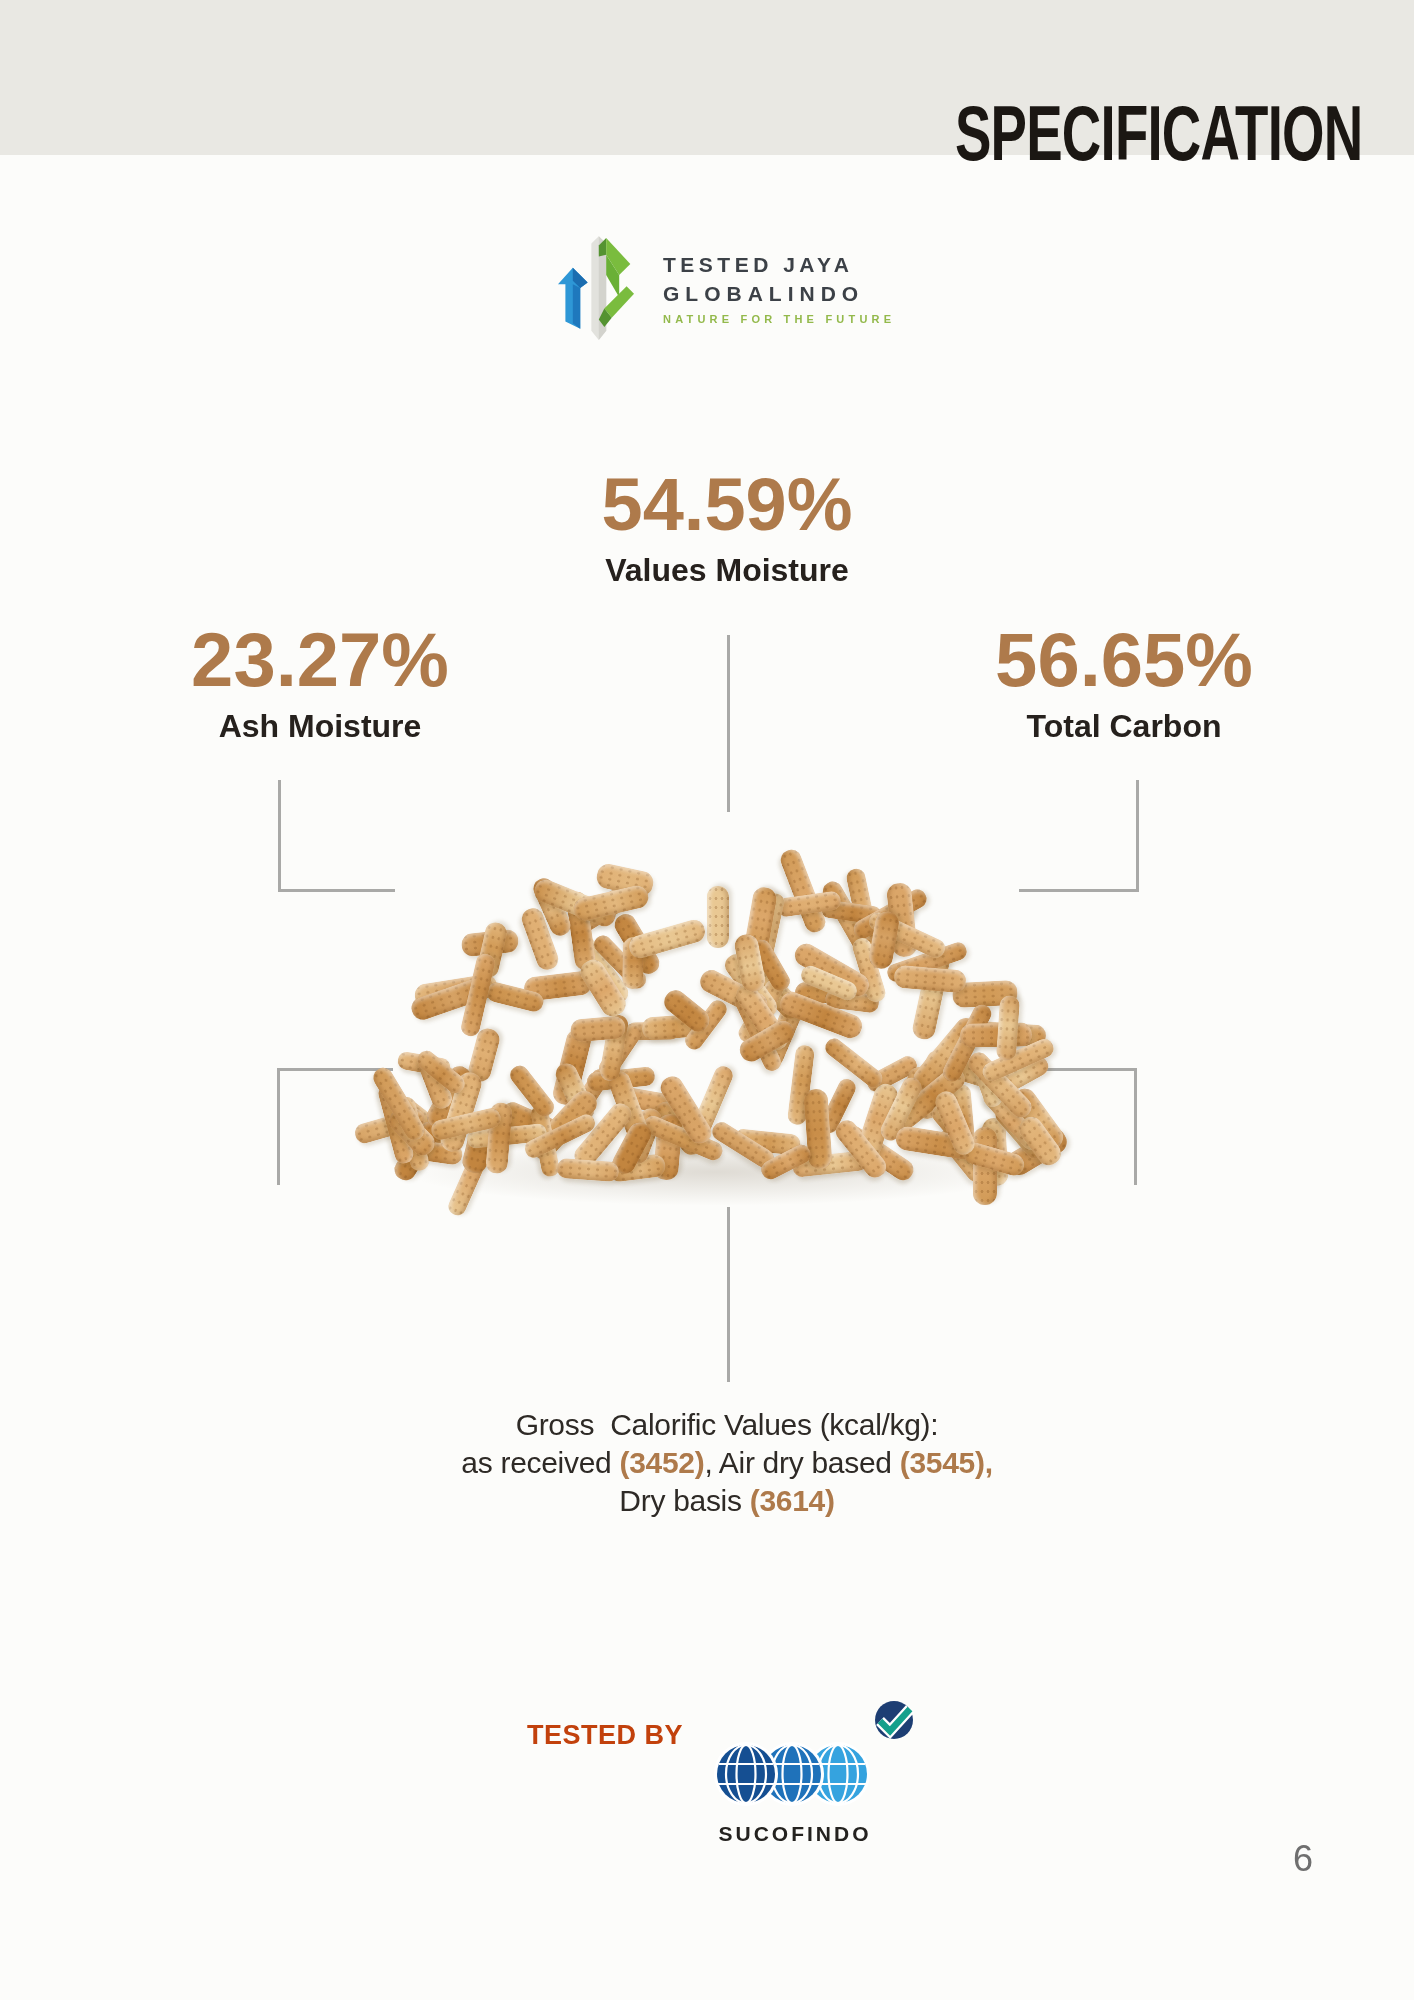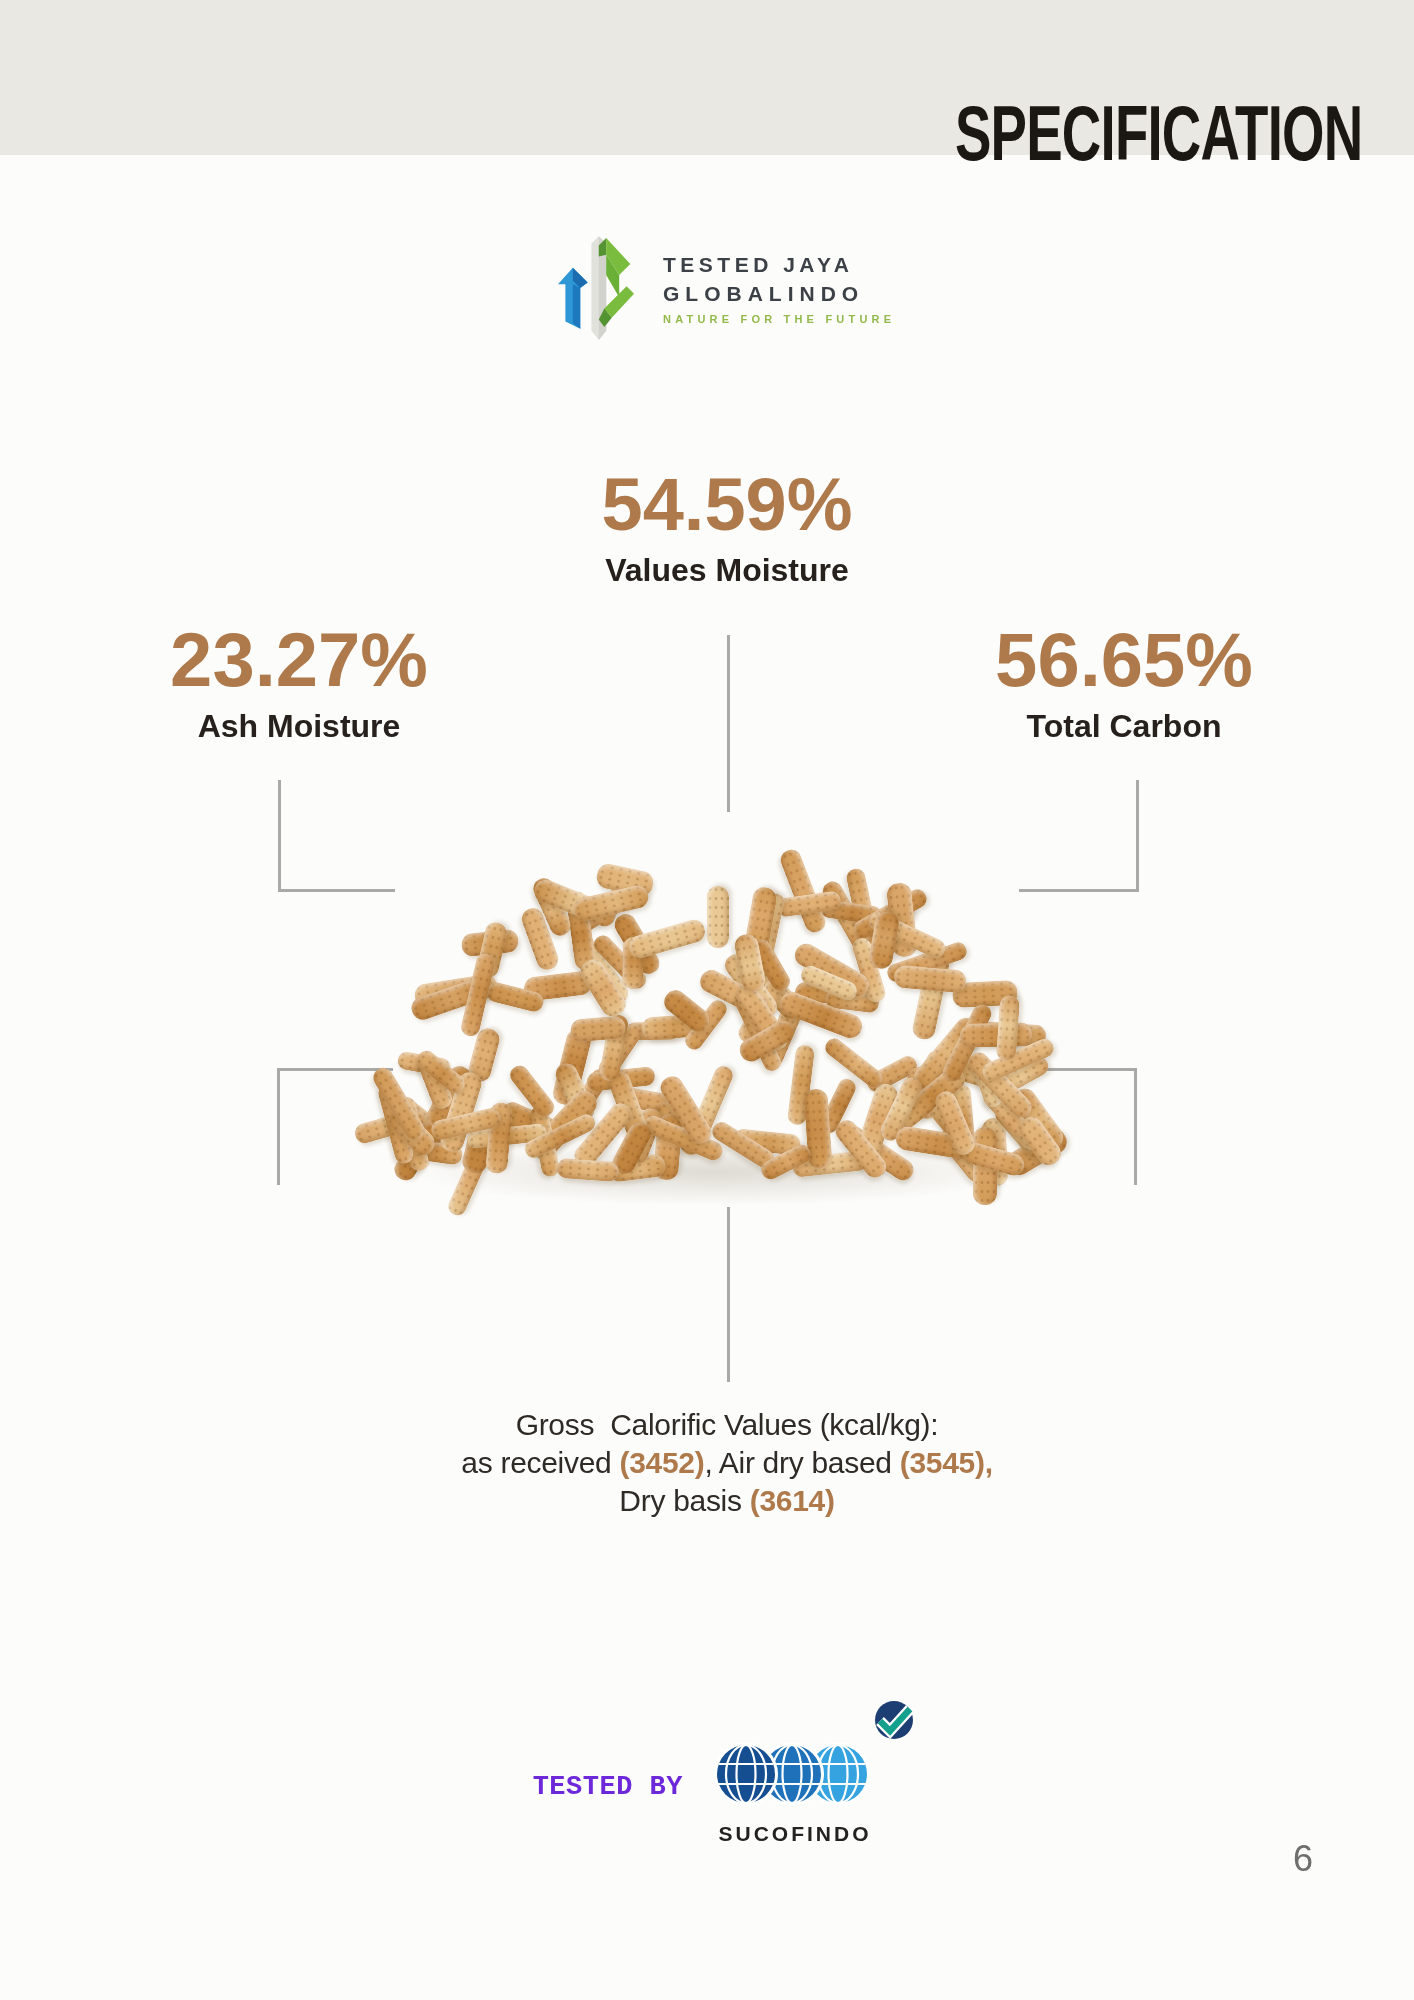--- a/index.html
+++ b/index.html
@@ -20,21 +20,21 @@
   .logo-text{display:flex;flex-direction:column;}
   .logo-name1{font-size:21px;font-weight:bold;color:#3c4147;letter-spacing:4.5px;white-space:nowrap;}
   .logo-name2{font-size:21px;font-weight:bold;color:#3c4147;letter-spacing:6px;margin-top:5px;white-space:nowrap;}
   .logo-tagline{font-size:11px;font-weight:bold;color:#93b94b;letter-spacing:4.2px;margin-top:7px;white-space:nowrap;}
   
   .stat{position:absolute; text-align:center; white-space:nowrap;}
   .stat .value{font-weight:bold; color:#ae7a4b; letter-spacing:0px; line-height:1;}
   .stat .label{font-weight:bold; color:#26211d; font-size:32px; margin-top:10px;}
   .stat.center-top{left:727px; top:468px; transform:translateX(-50%);}
   .stat.center-top .value{font-size:74px;}
-  .stat.left-top{left:299px; top:622px; transform:translateX(-50%);}
+  .stat.left-top{left:320px; top:622px; transform:translateX(-50%);}
   .stat.right-top{left:1124px; top:622px; transform:translateX(-50%);}
   .stat.left-bottom{left:306px; top:1192px; transform:translateX(-50%);}
   .stat.right-bottom{left:1128px; top:1192px; transform:translateX(-50%);}
   .stat.left-top .value,.stat.right-top .value,.stat.left-bottom .value,.stat.right-bottom .value{font-size:76px;}
   
   .line{position:absolute;background:#a9a9a7;}
   .line.v{width:3px;} .line.h{height:3px;}
   
   .pellet-zone{position:absolute;left:0;top:0;width:1414px;height:2000px;pointer-events:none;}
   .pellet{position:absolute;border-radius:12px;}
@@ -46,22 +46,22 @@
   
   .calorific{
     position:absolute; left:727px; top:1406px; transform:translateX(-50%);
     text-align:center; font-size:30px; line-height:38px; color:#2e2a26;
     letter-spacing:-0.3px; white-space:pre;
   }
   .seg-dark{color:#2e2a26;}
   .seg-brown{color:#ae7a4b;font-weight:bold;}
   
   .tested-by{
-    position:absolute; left:683px; top:1772px; transform:translateX(-100%);
-    font-size:27px; font-weight:bold; color:#6d28d9; letter-spacing:0.5px; white-space:nowrap;font-family:Liberation Mono, monospace;
+    position:absolute; left:683px; top:1720px; transform:translateX(-100%);
+    font-size:27px; font-weight:bold; color:#c2410c; letter-spacing:0.5px; white-space:nowrap;
   }
   .sucofindo{position:absolute;left:700px;top:1728px;width:190px;text-align:center;}
   .sucofindo .globes{width:182px;height:88px;}
   .sucofindo .lab-name{font-size:21px;font-weight:bold;color:#24221f;letter-spacing:3px;margin-top:2px;white-space:nowrap;}
   .check-badge{position:absolute;left:872px;top:1698px;width:44px;height:44px;}
   .page-number{position:absolute;left:1293px;top:1838px;font-size:36px;color:#6f6f6f;}
 </style>
 </head>
 <body>
 

